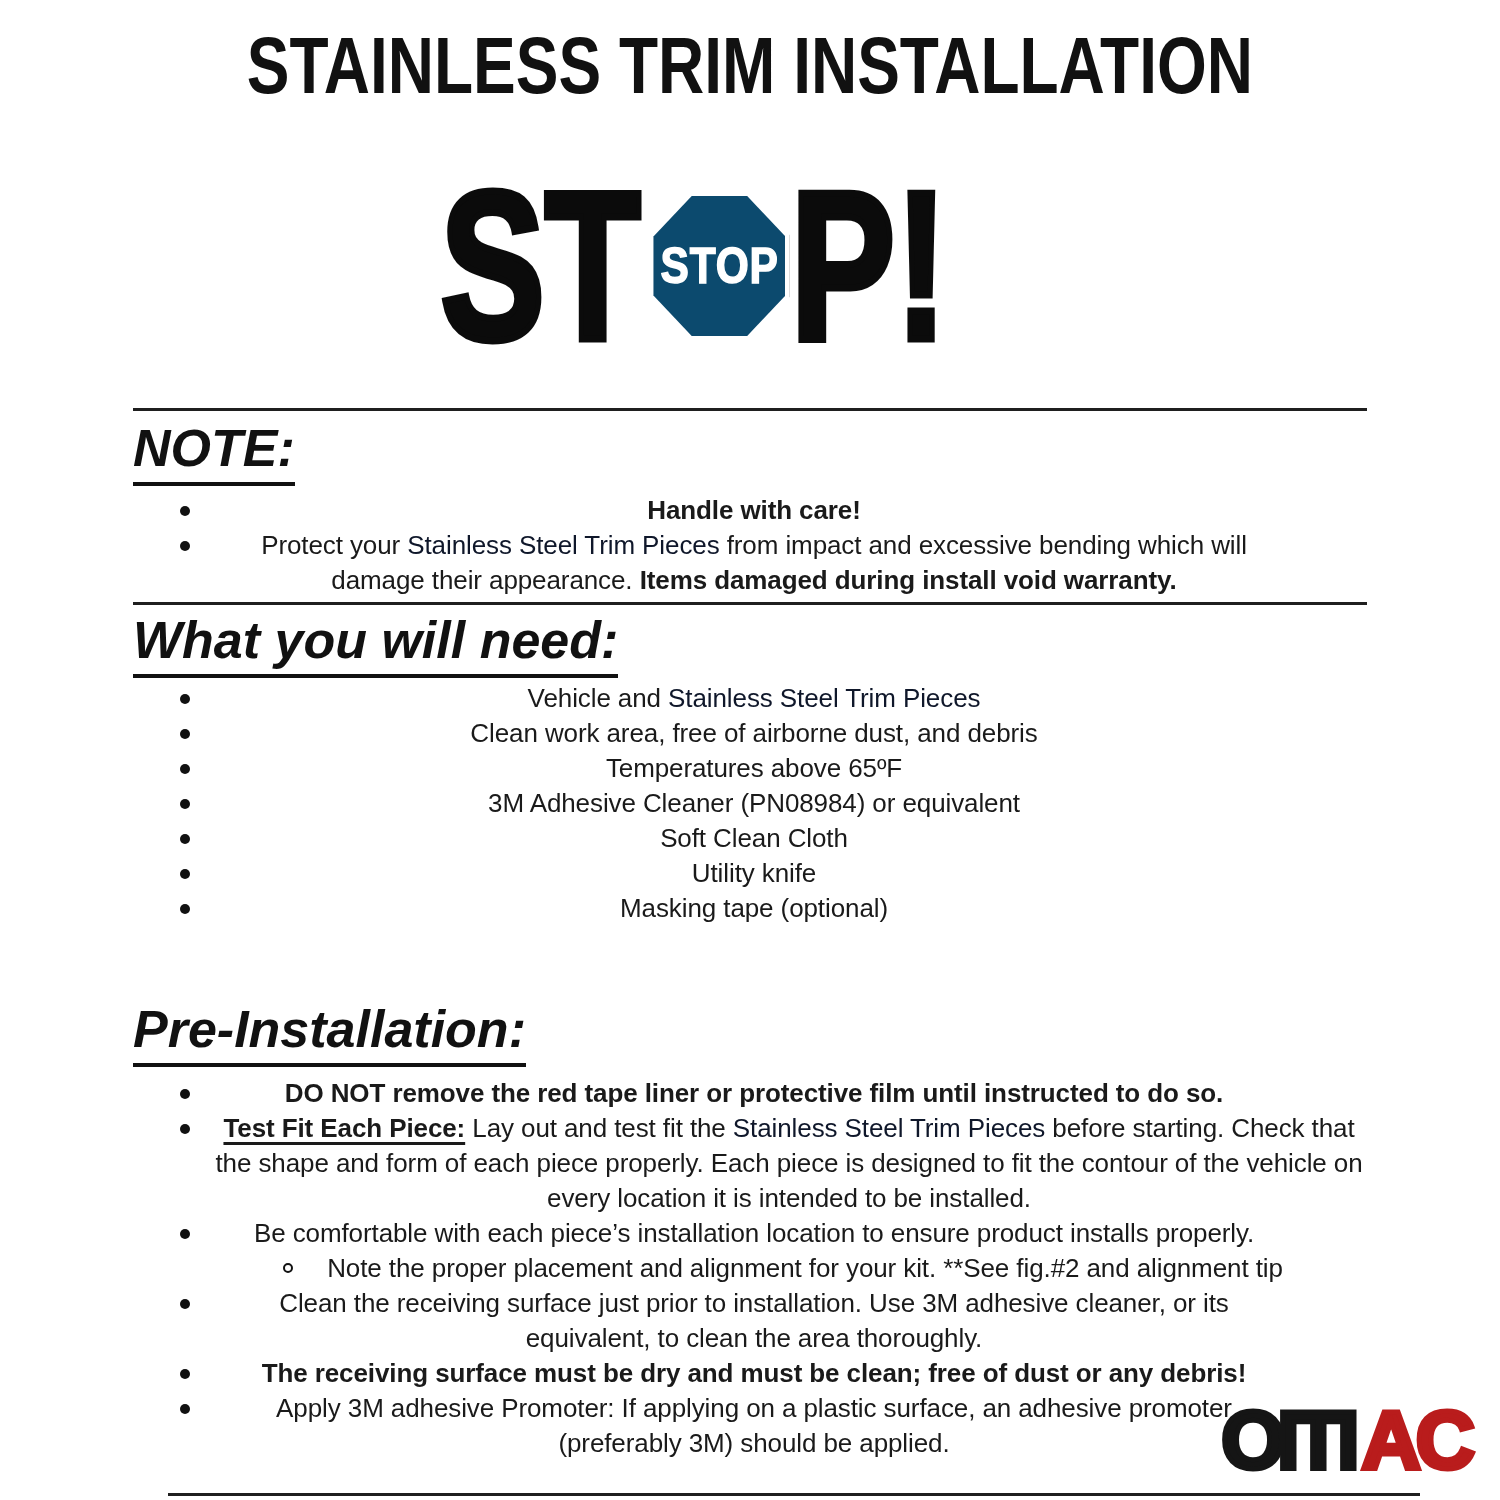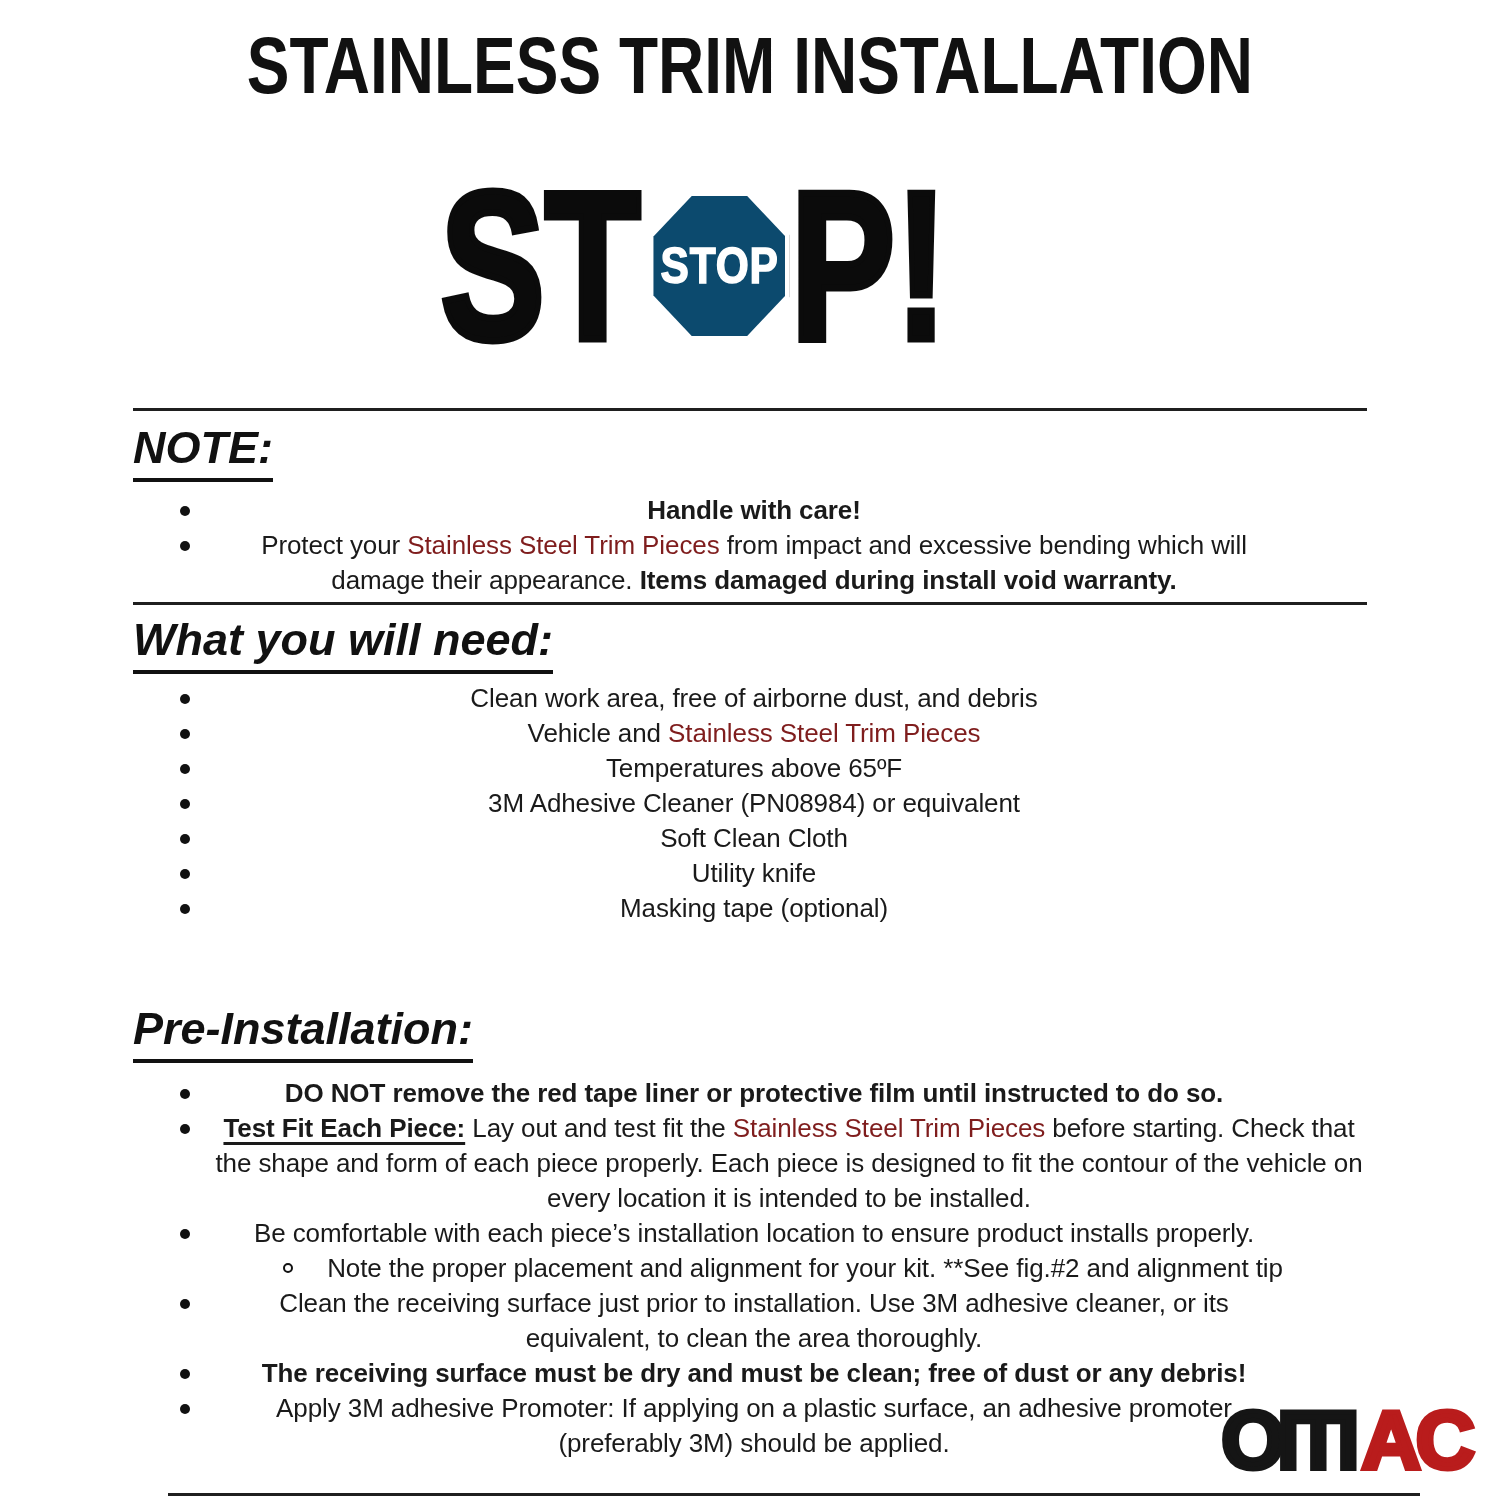--- a/index.html
+++ b/index.html
@@ -51,21 +51,21 @@
     transform:scaleX(0.85);
     -webkit-text-stroke:1.5px #fff;
   }
   
   .rule{height:3px;background:#1f1f1f;margin-left:133px;width:1234px;}
   .rule-1{margin-top:42px;}
   .rule-2{margin-top:4px;}
   .bottom-rule{position:absolute;top:1493px;left:168px;width:1252px;margin-left:0;}
   
   h2{
-    margin:9px 0 0 133px;font-size:45px;line-height:46px;
+    margin:9px 0 0 133px;font-size:52px;line-height:46px;
     font-weight:700;font-style:italic;color:#111;
   }
   .h2-note{margin-top:14px;}
   .h2-need{margin-top:12px;}
   .h2-pre{margin-top:80px;}
   .h2t{border-bottom:4px solid #111;padding-bottom:5px;}
   
   ul.blist{
     list-style:none;margin:0 0 0 133px;padding:0;width:1160px;
     font-size:26px;line-height:35px;letter-spacing:-0.1px;text-align:center;
@@ -79,21 +79,21 @@
     width:10px;height:10px;border-radius:50%;background:#111;
   }
   ul.blist li.sub{padding-left:184px;}
   ul.blist li.sub::before{
     left:150px;top:12px;width:10px;height:10px;
     background:#fff;border:2px solid #111;box-sizing:border-box;
   }
   li.nw{white-space:nowrap;}
   li.wide{margin-right:-70px;}
   .b{font-weight:700;}
-  .r{color:#7f1d1d;}
+  .r{color:#0f172a;}
   .bu{
     font-weight:700;text-decoration:underline;
     text-decoration-thickness:3px;text-underline-offset:5px;
   }
   
   .logo{
     position:absolute;top:1404px;right:30px;
     display:flex;align-items:center;
     font-size:82px;line-height:72px;font-weight:700;letter-spacing:-5px;
     white-space:nowrap;
@@ -129,22 +129,22 @@
   <ul class="blist note-list">
     <li class="nw"><span class="b">Handle with care!</span></li>
     <li><span>Protect your </span><span class="r">Stainless Steel Trim Pieces</span><span> from impact and excessive bending which will damage their appearance. </span><span class="b">Items damaged during install void warranty.</span></li>
   </ul>
 
   <div class="rule rule-2"></div>
 
   <h2 class="h2-need"><span class="h2t">What you will need:</span></h2>
 
   <ul class="blist need-list">
+    <li><span>Vehicle and </span><span class="r">Stainless Steel Trim Pieces</span></li>
     <li><span>Clean work area, free of airborne dust, and debris</span></li>
-    <li><span>Vehicle and </span><span class="r">Stainless Steel Trim Pieces</span></li>
     <li><span>Temperatures above 65ºF</span></li>
     <li><span>3M Adhesive Cleaner (PN08984) or equivalent</span></li>
     <li><span>Soft Clean Cloth</span></li>
     <li><span>Utility knife</span></li>
     <li><span>Masking tape (optional)</span></li>
   </ul>
 
   <h2 class="h2-pre"><span class="h2t">Pre-Installation:</span></h2>
 
   <ul class="blist pre-list">

